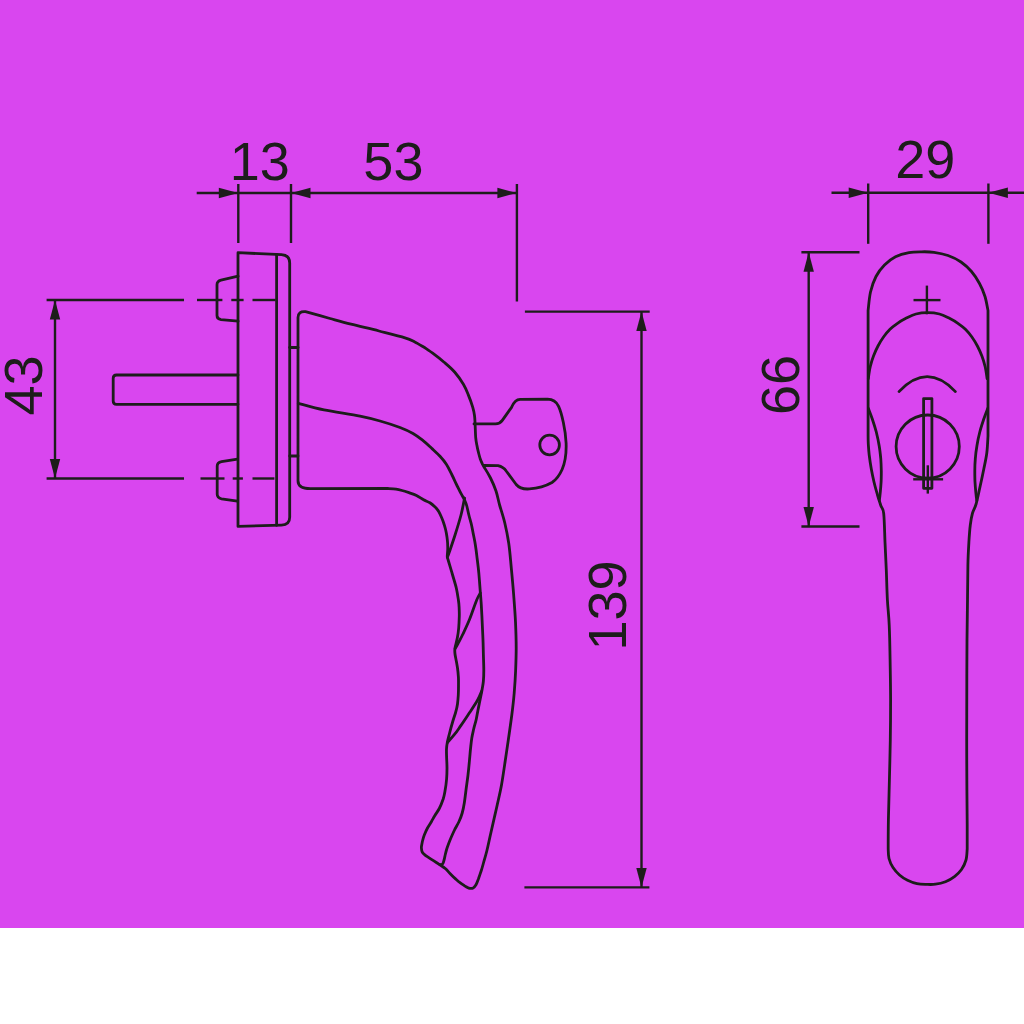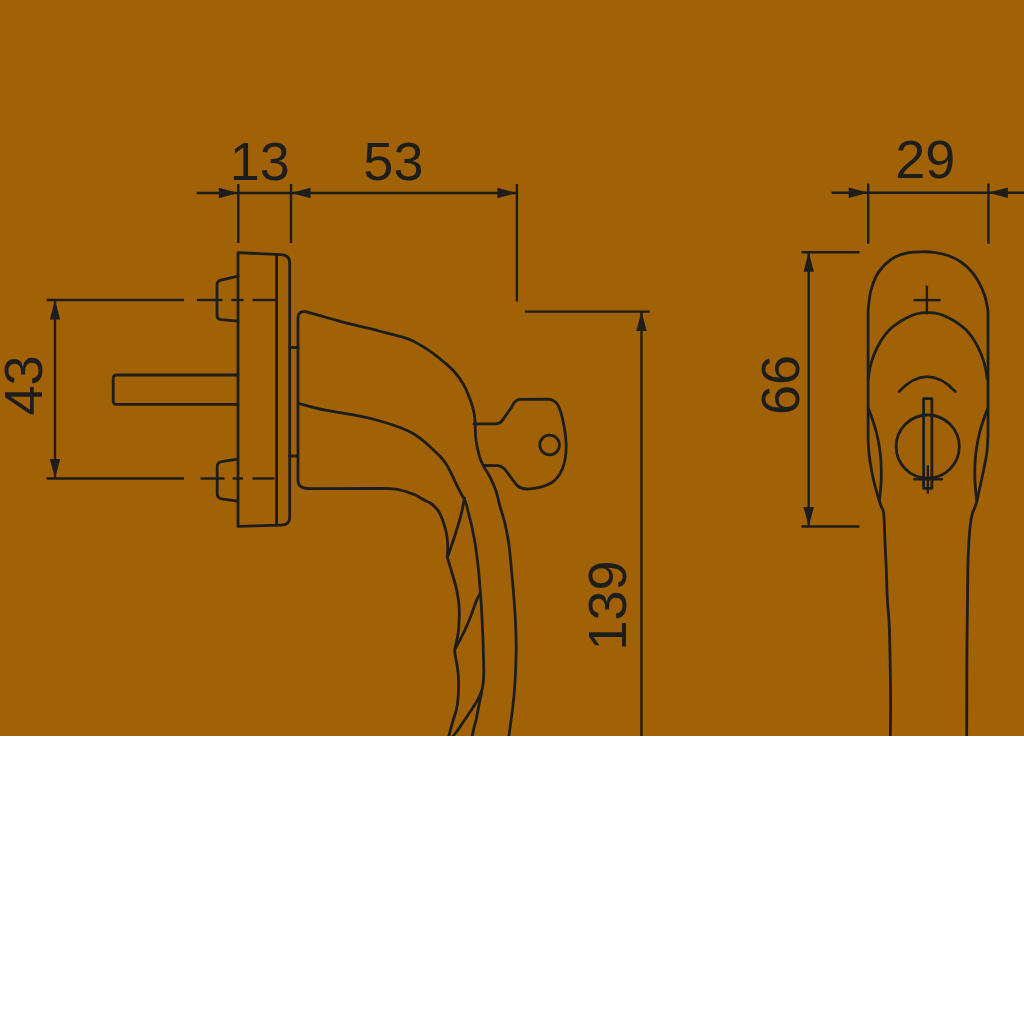--- a/index.html
+++ b/index.html
@@ -1,16 +1,16 @@
 <!DOCTYPE html>
 <html><head>
 <meta charset="utf-8">
 <style>
   html,body{margin:0;padding:0;background:#ffffff;}
-  #page{width:1024px;height:736px;background:#a16207;position:relative;overflow:hidden;}
+  #page{width:1024px;height:928px;background:#d946ef;position:relative;overflow:hidden;}
   svg{display:block;}
   text{font-family:"Liberation Sans",sans-serif;fill:#1d1d1b;}
 </style>
 </head>
 <body>
 <div id="page">
 <svg width="1024" height="1024" viewBox="0 0 1024 1024">
   <g fill="none" stroke="#1d1d1b" stroke-width="2.8" stroke-linecap="round" stroke-linejoin="round">
 
     <path d="M238,375 L116.5,375 Q113.2,375 113.2,378.3 L113.2,401 Q113.2,404.3 116.5,404.3 L238,404.3"></path>

